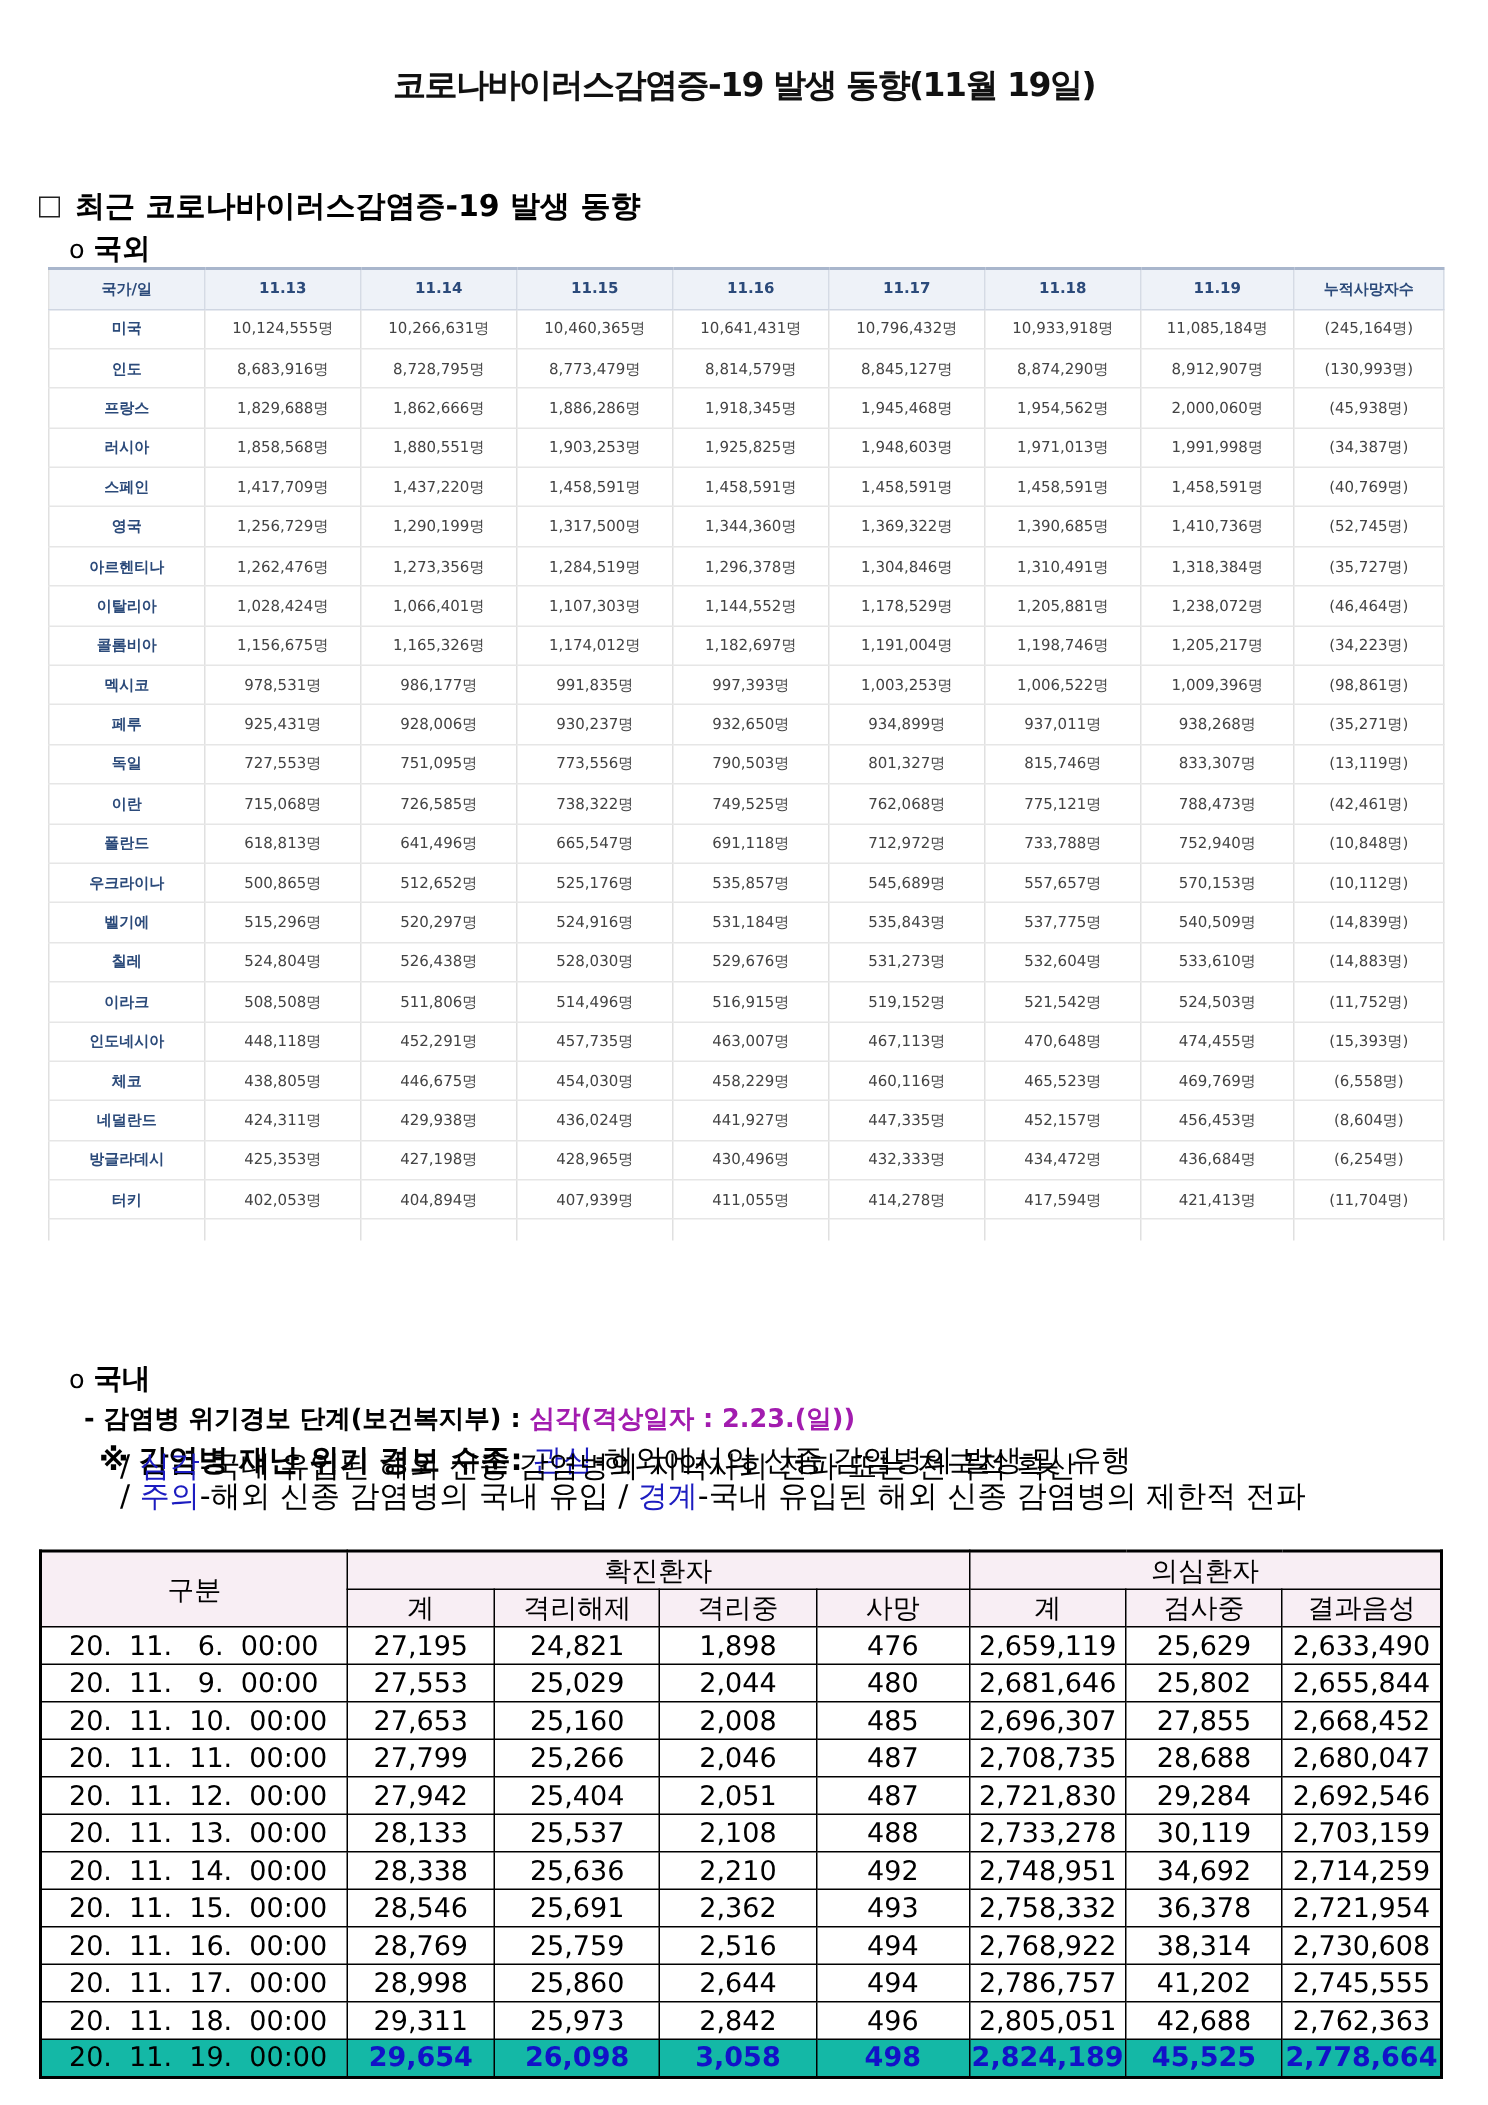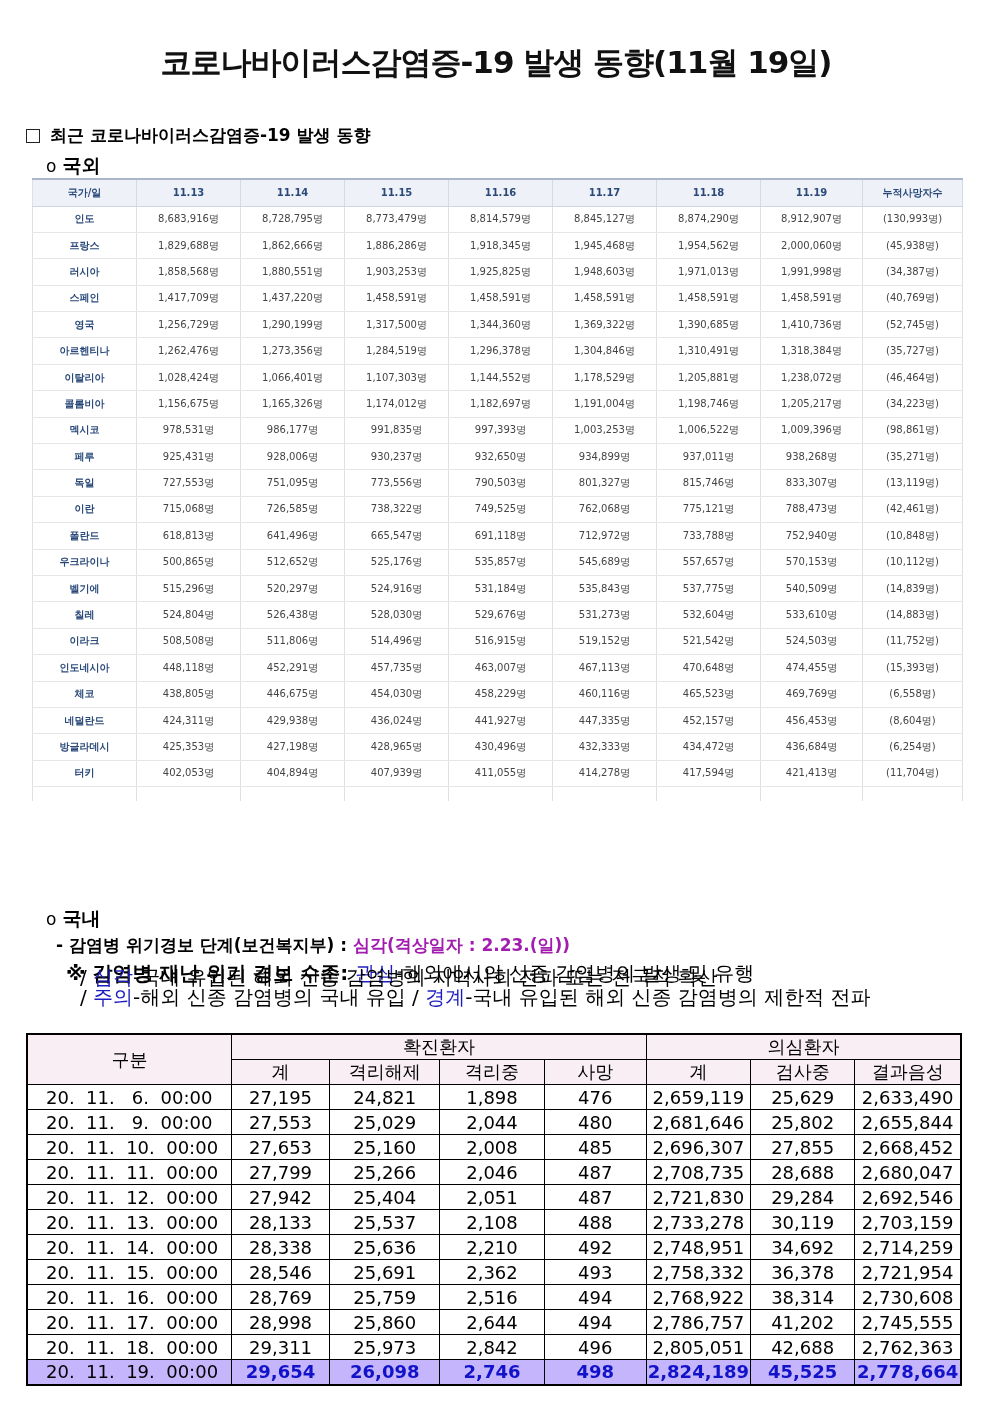--- a/index.html
+++ b/index.html
@@ -1,24 +1,24 @@
 <!DOCTYPE html>
 <html><head>
 <meta charset="utf-8">
 <style>
   * { box-sizing: border-box; margin: 0; padding: 0; }
   html, body { width: 992px; height: 1403px; background: #ffffff; overflow: hidden; }
   body { font-family: "DejaVu Sans", sans-serif; color: #000; position: relative; }
 
   .title {
     position: absolute; left: 0; top: 42px; width: 992px; text-align: center;
-    font-size: 31px; font-weight: bold; letter-spacing: -1px; color: #111;
+    font-size: 22px; font-weight: bold; letter-spacing: -1px; color: #111;
   }
   .section-heading {
-    position: absolute; left: 26px; top: 124px; font-size: 17px; font-weight: bold;
+    position: absolute; left: 26px; top: 124px; font-size: 20px; font-weight: bold;
     display: flex; align-items: center; gap: 10px;
   }
   .checkbox-icon {
     width: 14px; height: 14px; border: 1.5px solid #222; display: inline-block;
   }
   .sub-heading {
     position: absolute; font-size: 19px; font-weight: bold; display: flex; align-items: baseline; gap: 6px;
   }
   .bullet-icon { font-size: 17px; font-weight: normal; }
 
@@ -52,21 +52,21 @@
   table.dom {
     position: absolute; left: 26px; top: 1033px; width: 936px;
     border-collapse: collapse; table-layout: fixed; border: 2px solid #000;
   }
   table.dom th, table.dom td {
     border: 1px solid #000; font-size: 18px; font-weight: normal; text-align: center;
     height: 25px; padding: 0;
   }
   table.dom thead th { background: #f8eef4; }
   table.dom td.date { text-align: left; padding-left: 18px; white-space: pre; }
-  table.dom tr.latest td { background: #c4b5fd; }
+  table.dom tr.latest td { background: #14b8a6; }
   table.dom tr.latest td.num { color: #1212c8; font-weight: bold; }
 </style>
 </head>
 <body>
 
 <div class="title">코로나바이러스감염증-19 발생 동향(11월 19일)</div>
 
 <div class="section-heading">
   <span class="checkbox-icon"></span>
   <span>최근 코로나바이러스감염증-19 발생 동향</span>
@@ -97,20 +97,31 @@
         <th>11.14</th>
         <th>11.15</th>
         <th>11.16</th>
         <th>11.17</th>
         <th>11.18</th>
         <th>11.19</th>
         <th>누적사망자수</th>
       </tr>
     </thead>
     <tbody id="intl-body">
+        <tr>
+          <td class="country">미국</td>
+          <td>10,124,555명</td>
+          <td>10,266,631명</td>
+          <td>10,460,365명</td>
+          <td>10,641,431명</td>
+          <td>10,796,432명</td>
+          <td>10,933,918명</td>
+          <td>11,085,184명</td>
+          <td>(245,164명)</td>
+        </tr>
         <tr>
           <td class="country">인도</td>
           <td>8,683,916명</td>
           <td>8,728,795명</td>
           <td>8,773,479명</td>
           <td>8,814,579명</td>
           <td>8,845,127명</td>
           <td>8,874,290명</td>
           <td>8,912,907명</td>
           <td>(130,993명)</td>
@@ -515,20 +526,20 @@
         <td class="num">2,842</td>
         <td class="num">496</td>
         <td class="num">2,805,051</td>
         <td class="num">42,688</td>
         <td class="num">2,762,363</td>
       </tr>
       <tr class="latest">
         <td class="date">20.  11.  19.  00:00</td>
         <td class="num">29,654</td>
         <td class="num">26,098</td>
-        <td class="num">2,746</td>
+        <td class="num">3,058</td>
         <td class="num">498</td>
         <td class="num">2,824,189</td>
         <td class="num">45,525</td>
         <td class="num">2,778,664</td>
       </tr>
     </tbody>
 </table>
 
 </body></html>

